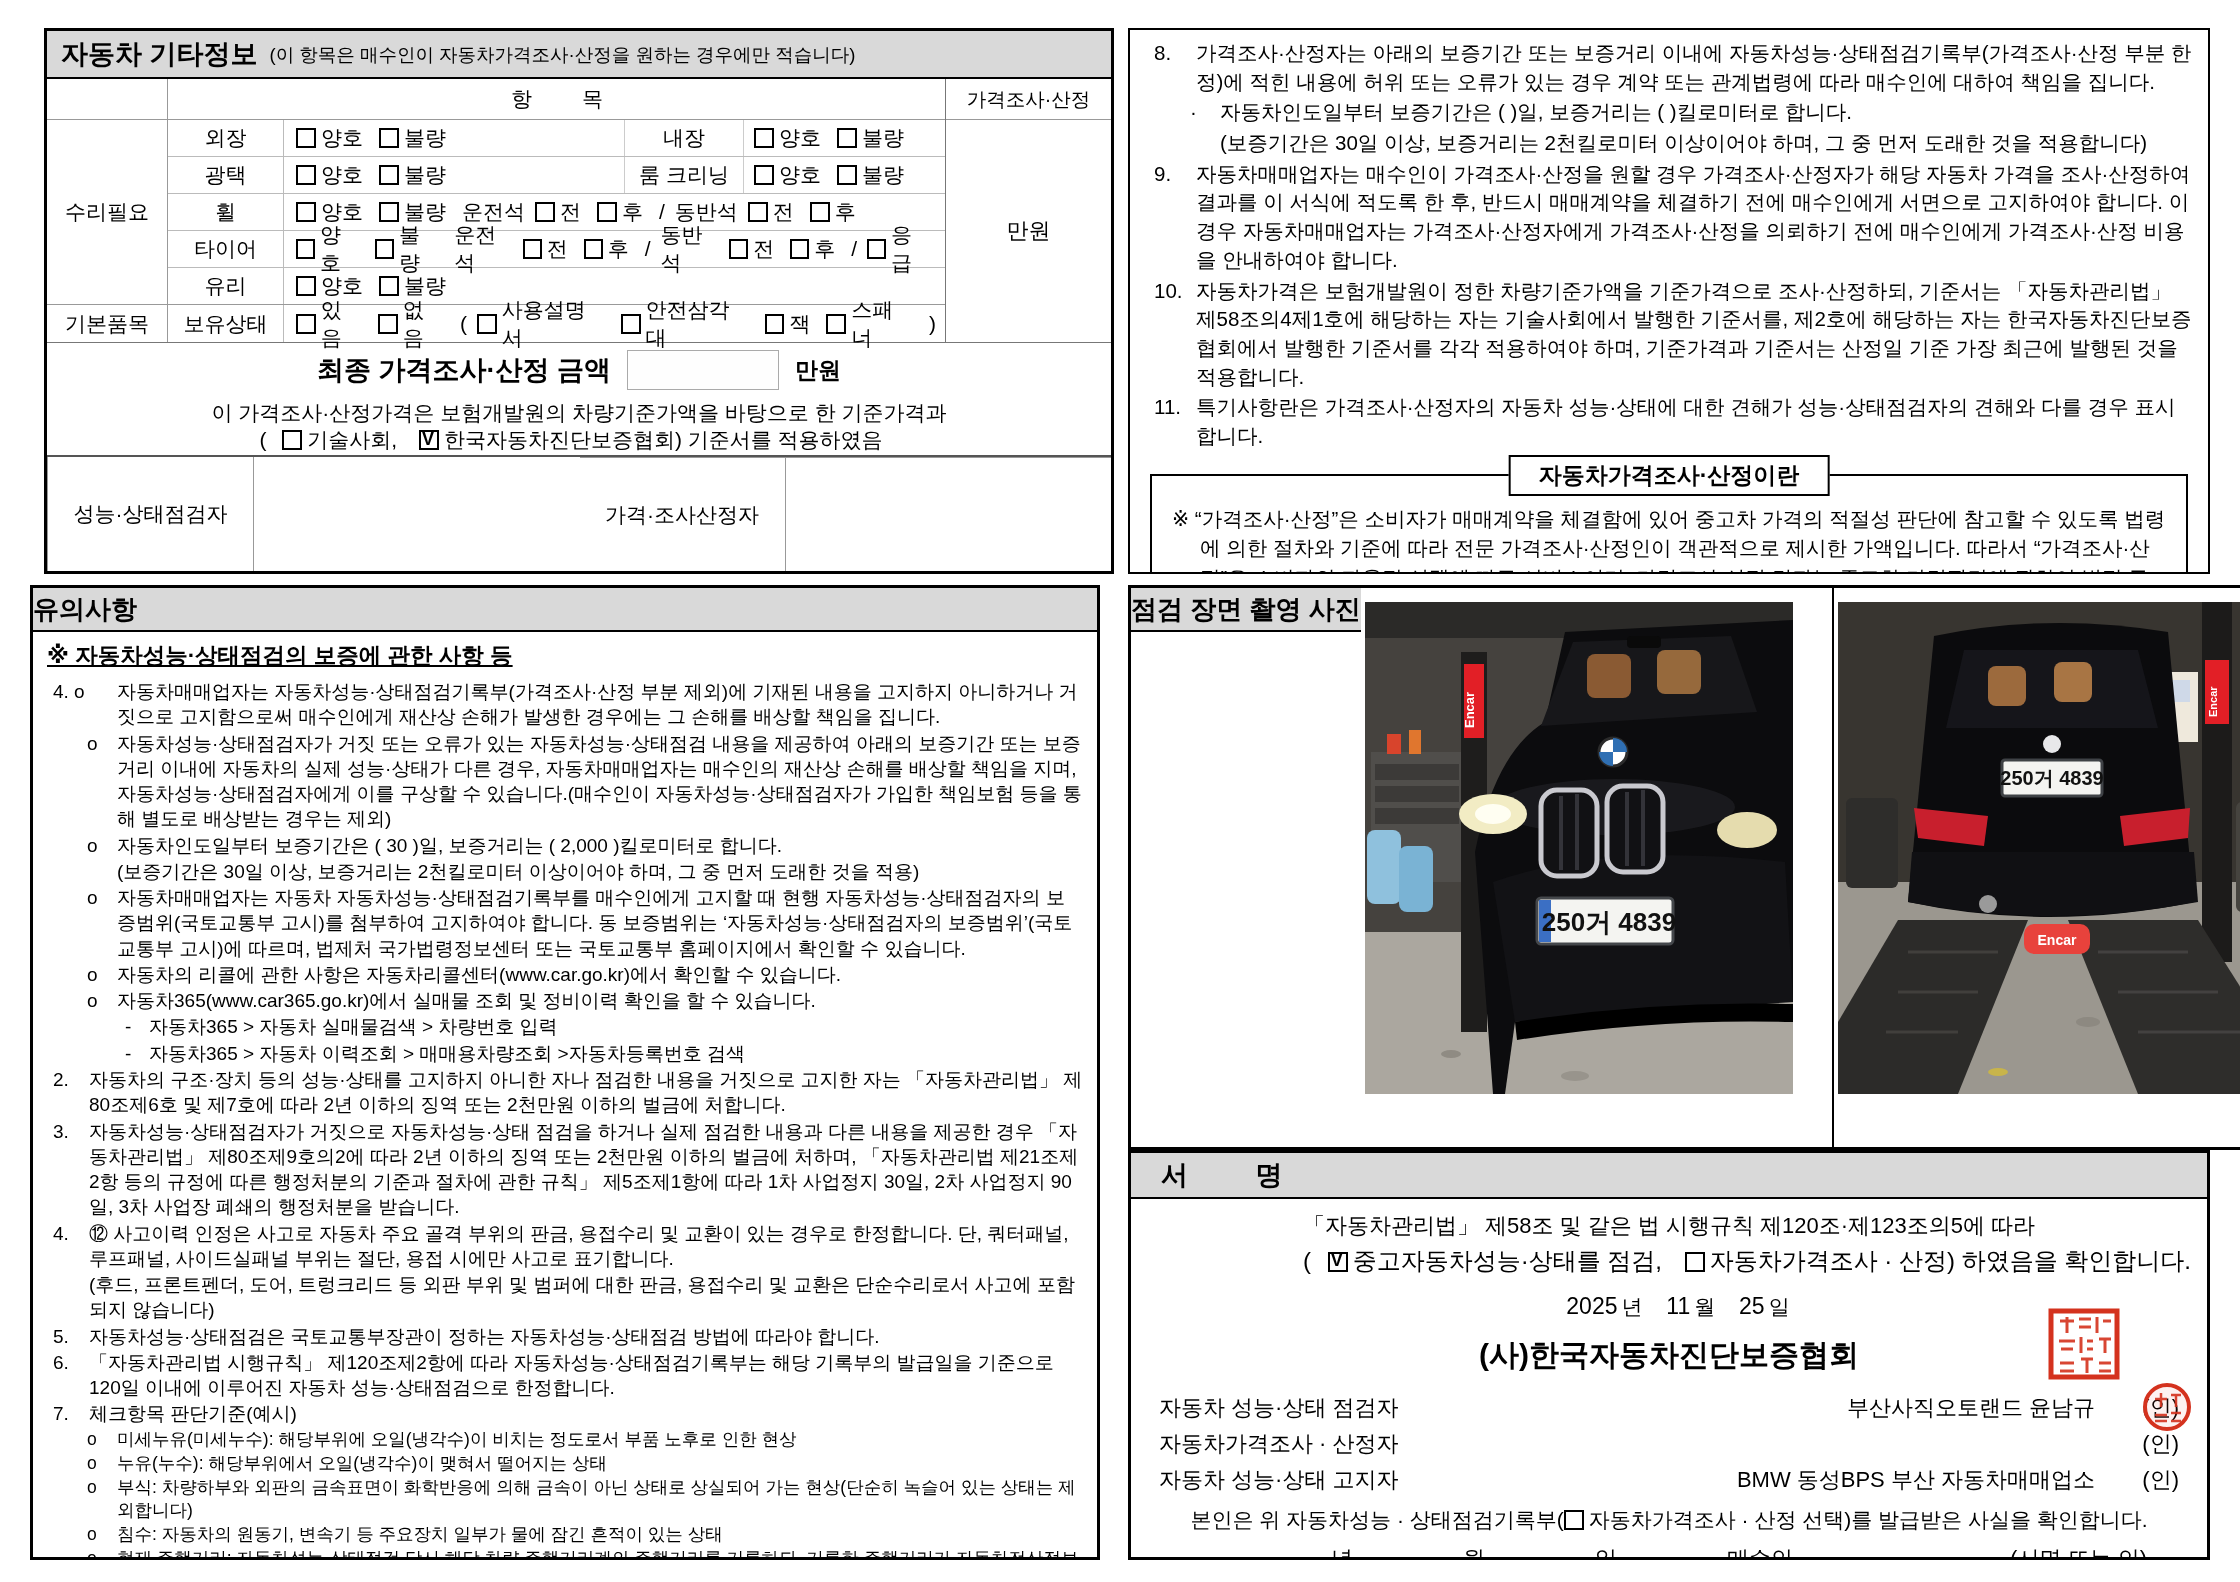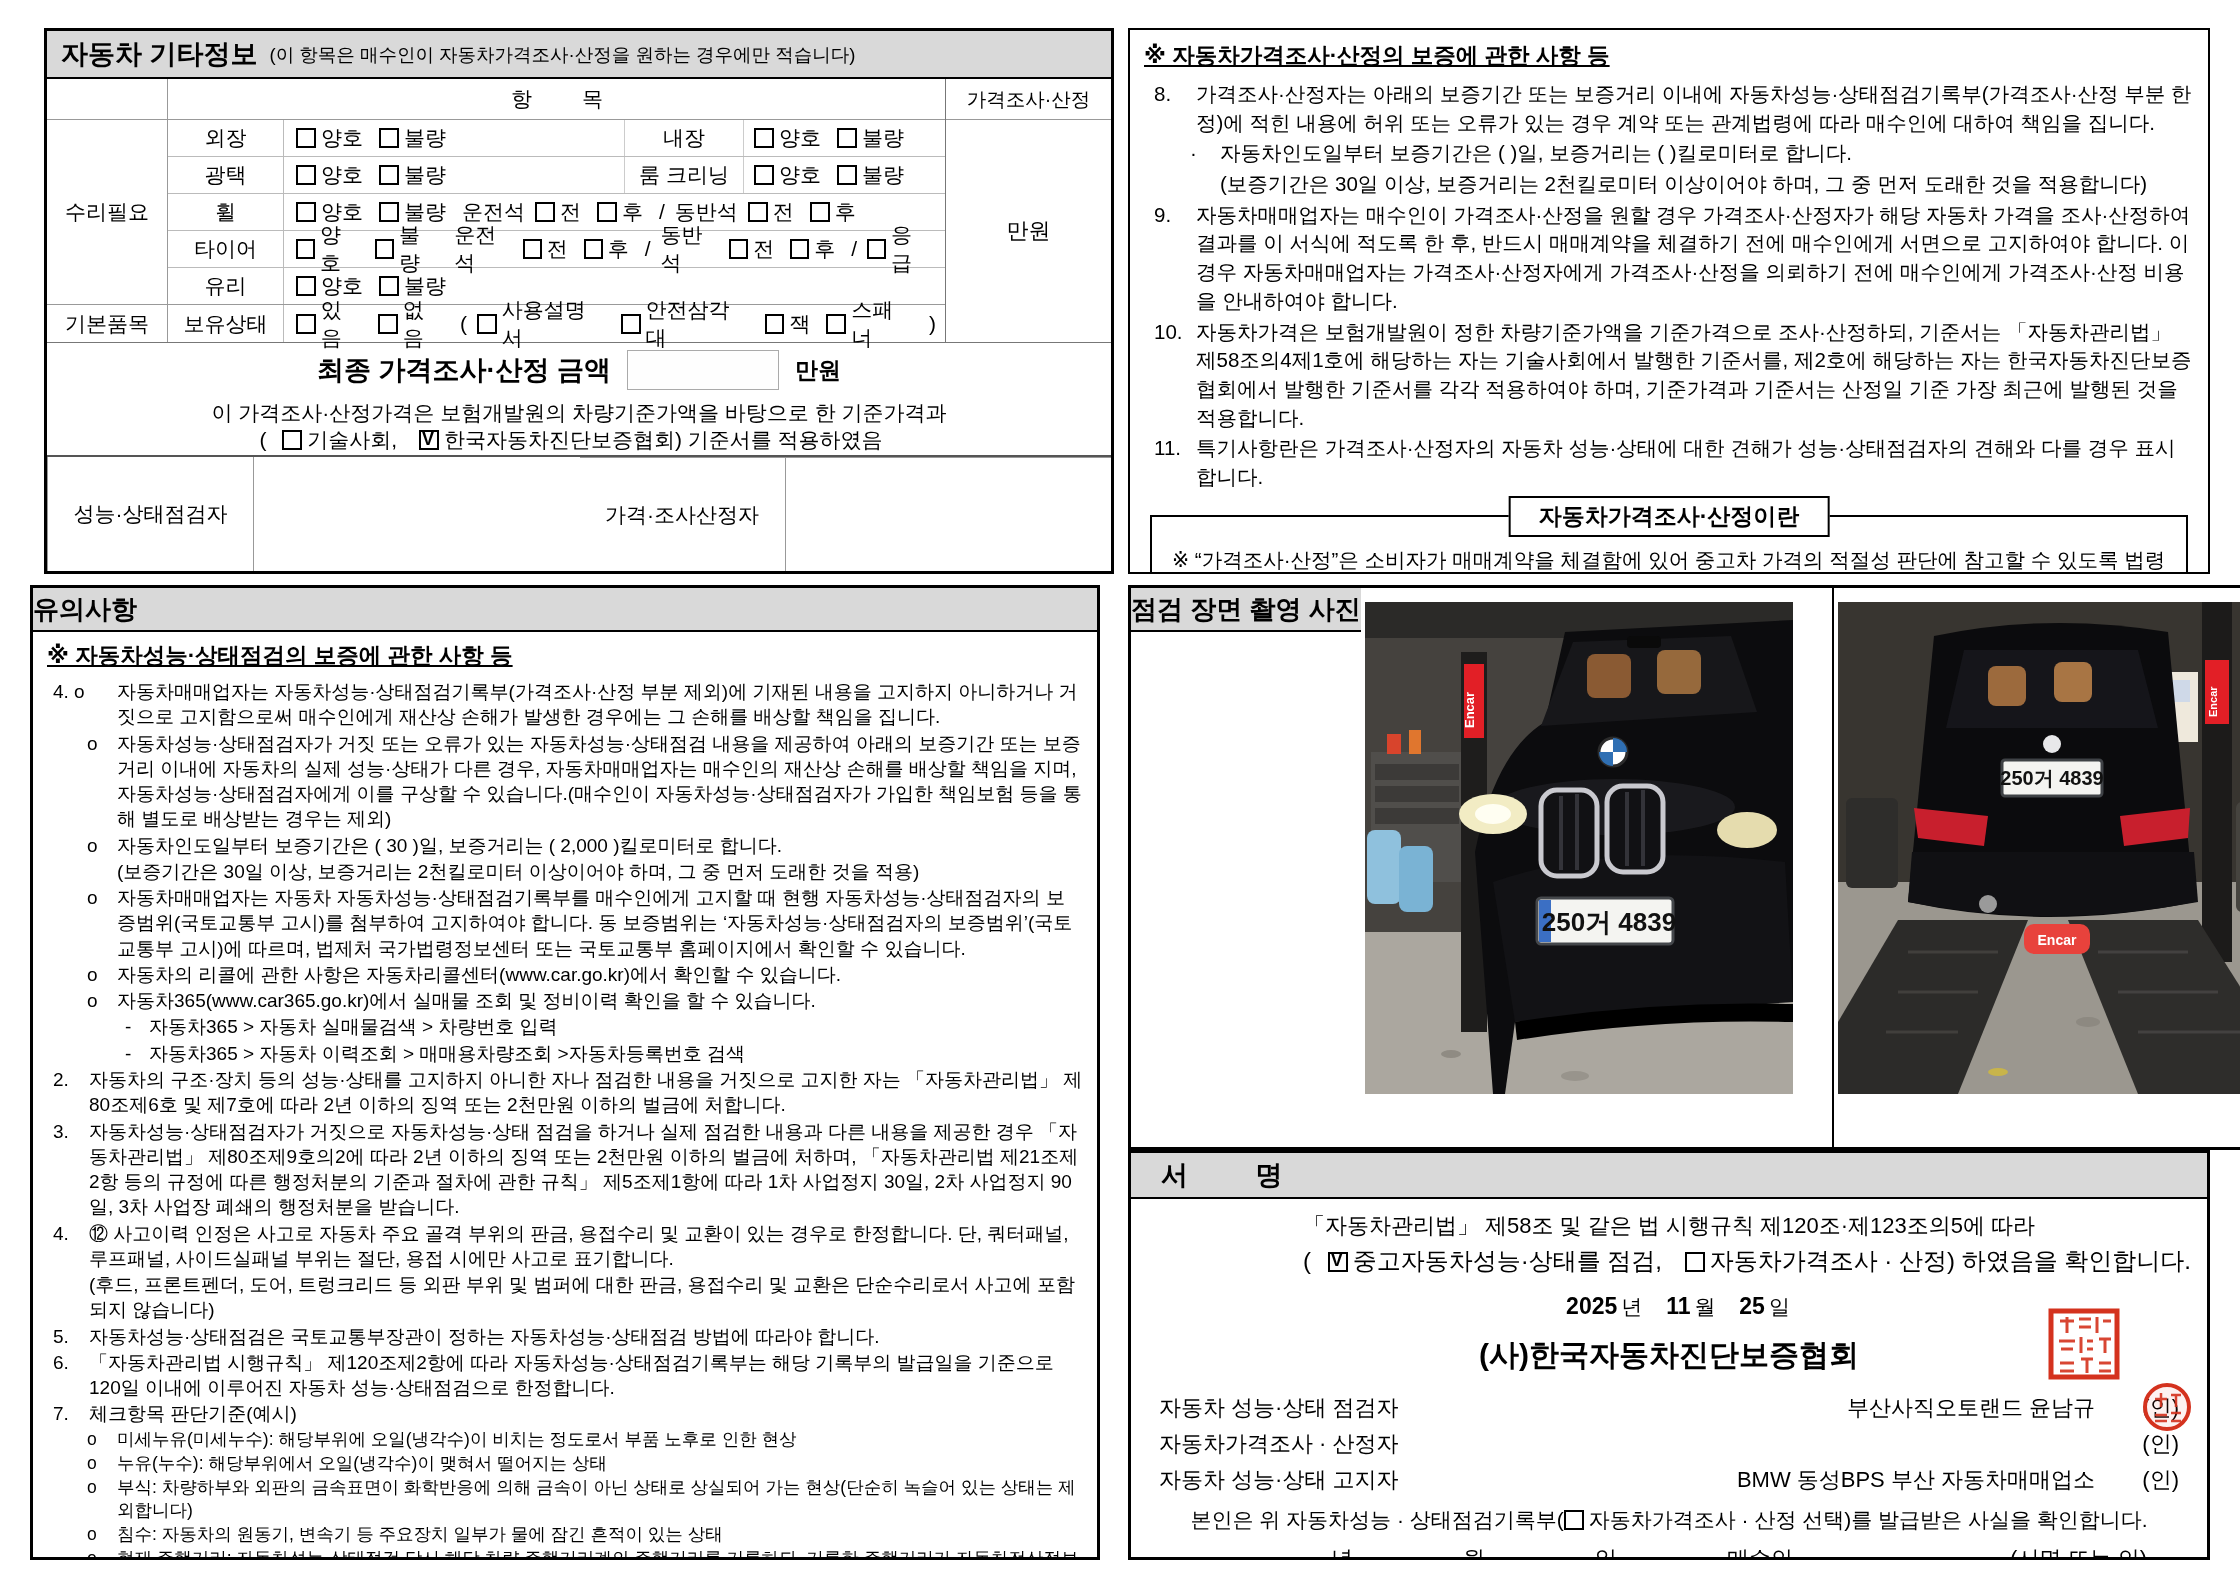--- a/index.html
+++ b/index.html
@@ -83,21 +83,21 @@
   .ph-cell{flex:1;position:relative}
   .ph-cell + .ph-cell{border-left:2.5px solid #000}
   .photo{position:absolute;top:14px}
   
   #sg{left:1128px;top:1150px;width:1082px;height:410px;display:flex;flex-direction:column}
   .sg-bar{height:44px;font-size:27px;font-weight:bold;letter-spacing:30px;padding-left:30px}
   .sg-body{position:relative;flex:1;padding-top:12px}
   .sg-l1{text-align:center;font-size:22px}
   .sg-l2{text-align:right;font-size:24px;margin-top:4px}
   .sg-date{text-align:center;font-size:21px;margin-top:16px}
-  .sg-date .num{font-weight:bold;font-size:23px;margin:0 4px 0 18px}
+  .sg-date .num{font-weight:normal;font-size:23px;margin:0 4px 0 18px}
   .sg-org{text-align:center;font-size:30px;font-weight:bold;margin-top:14px}
   .sg-rows{margin-top:14px}
   .sg-row{display:flex;align-items:center;padding:3px 28px;font-size:22px}
   .sg-val{margin-left:auto}
   .sg-suf{width:84px;text-align:right}
   .sg-confirm{text-align:center;font-size:21px;margin-top:8px}
   .sg-buyer{display:flex;align-items:center;font-size:22px;margin-top:10px;padding:0 60px 0 200px;gap:110px}
   .sg-sig{margin-left:auto}
   .assoc-seal{position:absolute;right:86px;top:108px}
   .round-seal{position:absolute;right:14px;top:182px}
@@ -258,21 +258,20 @@
         </div>
         <div class="sp-row">
           <div class="sp-k">가격·조사산정자</div>
           <div class="sp-v"></div>
         </div>
       </div>
     </div>
   </div>
 
   <div class="box" id="pn">
-    <div class="sec-title">※ 자동차가격조사·산정의 보증에 관한 사항 등</div>
     <div class="li pn0">
         <span class="b">8.</span>
         <span>가격조사·산정자는 아래의 보증기간 또는 보증거리 이내에 자동차성능·상태점검기록부(가격조사·산정 부분 한정)에 적힌 내용에 허위 또는 오류가 있는 경우 계약 또는 관계법령에 따라 매수인에 대하여 책임을 집니다.</span>
       </div>
     <div class="li pn1">
         <span class="b">·</span>
         <span>자동차인도일부터 보증기간은 (      )일, 보증거리는 (      )킬로미터로 합니다.</span>
       </div>
     <div class="li pn2">
         <span class="b"></span>

